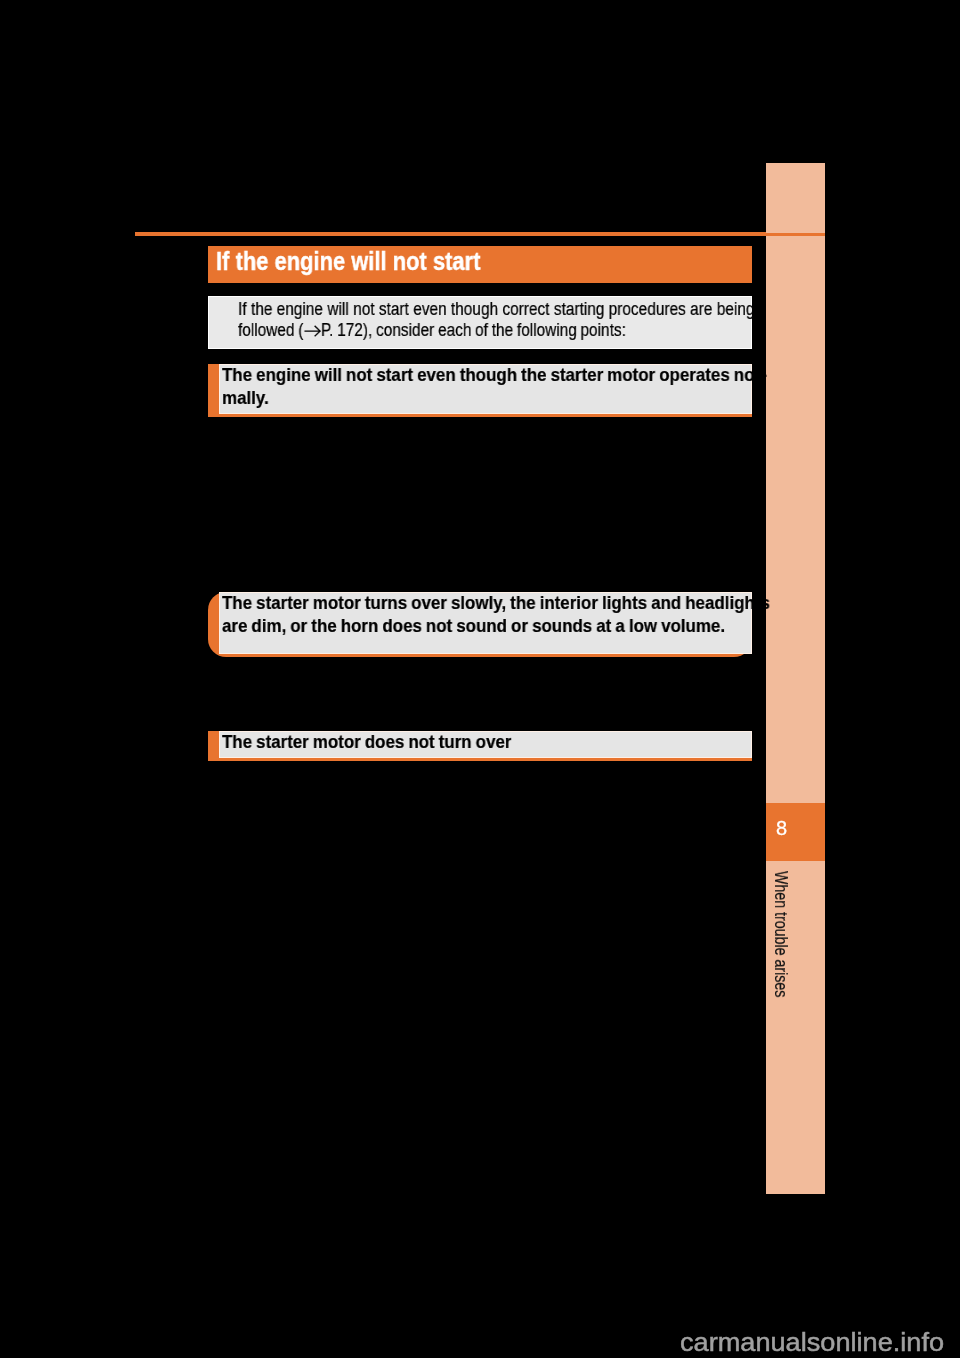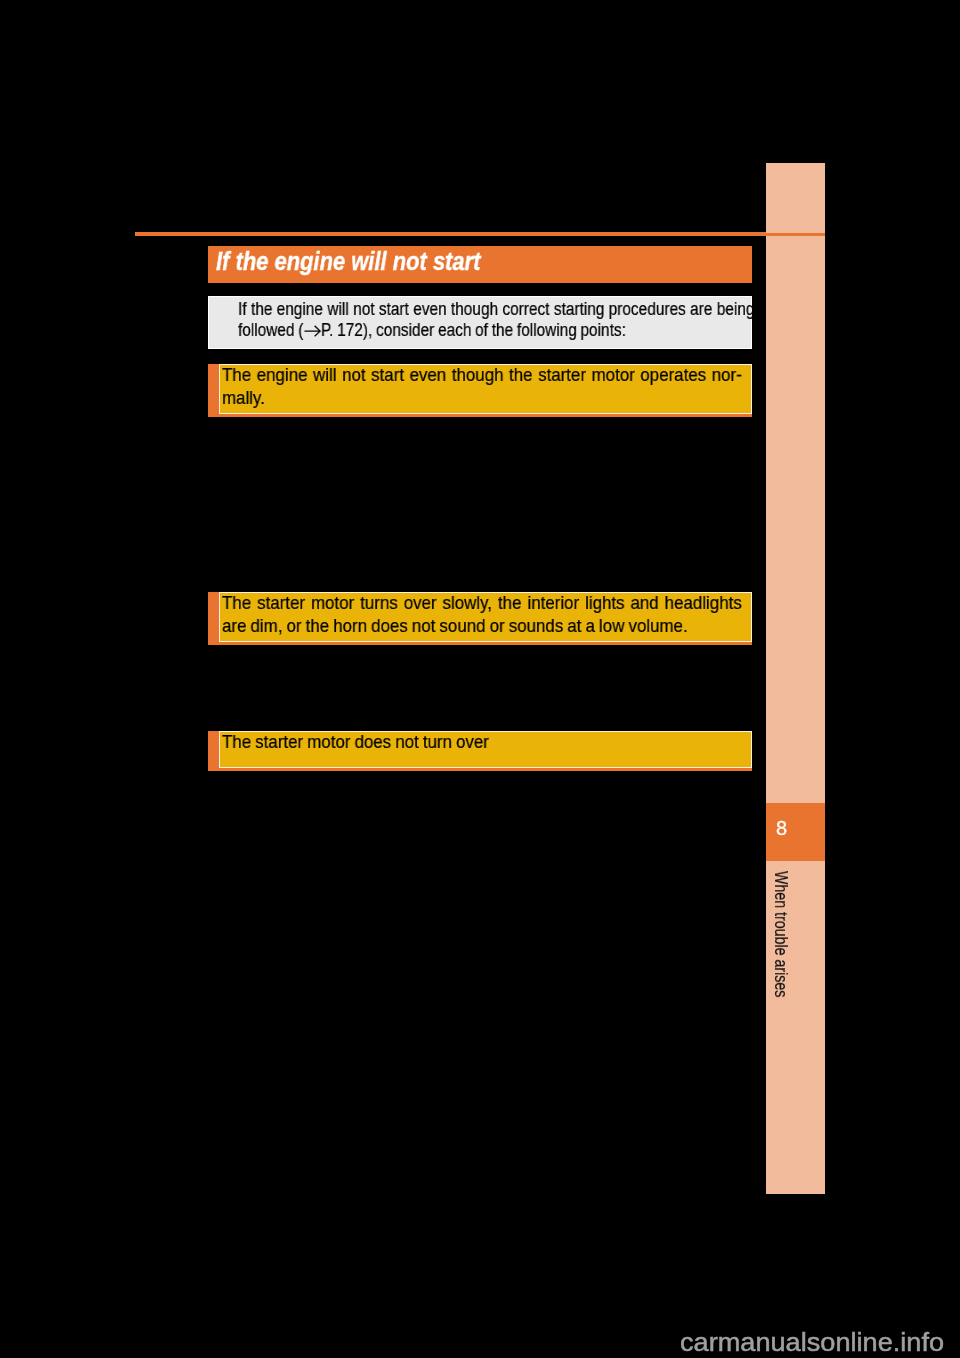--- a/index.html
+++ b/index.html
@@ -26,34 +26,34 @@
     color:#141414;font-size:18px;line-height:18px;-webkit-text-stroke:0.2px #141414;
     transform:rotate(90deg) scaleX(0.79);
     transform-origin:left top;will-change:transform;
   }
 
   
   .hrule{position:absolute;left:135px;top:232px;width:631px;height:4px;background:#E8742F;}
   .hrule2{position:absolute;left:766px;top:233px;width:59px;height:3px;background:#E8742F;}
 
   
-  .sectionbar{position:absolute;left:208px;top:246px;width:544px;height:37px;background:#E8742F;font-style:italic;}
+  .sectionbar{position:absolute;left:208px;top:246px;width:544px;height:37px;background:#E8742F;}
   .sectionbar .t{
     position:absolute;left:8px;top:0px;
     color:#fff;font-size:25.5px;font-weight:bold;line-height:31px;
     -webkit-text-stroke:0.4px #fff;
     transform:scaleX(0.860);transform-origin:left top;will-change:transform;
     white-space:nowrap;
   }
 
   
   .notebox{position:absolute;left:208px;top:296px;width:544px;height:53px;background:#E9E9E9;border:1px solid #FFFFFF;box-sizing:border-box;}
   .casebox{position:absolute;left:208px;width:544px;background:#E8742F;}
   .caseinner{position:absolute;left:11px;top:0;right:0;bottom:3px;
-             background:#eab308;border:0.8px solid #FFF0E6;box-sizing:border-box;}
+             background:#e5e5e5;border:0.8px solid #FFF0E6;box-sizing:border-box;font-weight:bold;}
 
   .body{position:absolute;color:#000;}
   .notebox .body{left:29px;top:1.5px;width:604px;font-size:18px;}
   .casebox .body{left:2px;top:-2px;width:584px;font-size:19px;}
   .body .ln{
     display:block;white-space:nowrap;
     transform-origin:left top;will-change:transform;
     -webkit-text-stroke:0.22px #000;
   }
   .notebox .body .ln{height:21px;line-height:21px;transform:scaleX(0.855);word-spacing:-0.6px;}
@@ -101,30 +101,30 @@
 
   <div class="casebox" style="top:364px;height:53px;">
     <div class="caseinner">
       <div class="body">
           <span class="ln j">The engine will not start even though the starter motor operates nor-</span>
           <span class="ln">mally.</span>
         </div>
     </div>
   </div>
 
-  <div class="casebox" style="top:592px;height:53px;">
+  <div class="casebox" style="top:592px;height:65px;border-radius:18px;">
     <div class="caseinner">
       <div class="body">
           <span class="ln j">The starter motor turns over slowly, the interior lights and headlights</span>
           <span class="ln">are dim, or the horn does not sound or sounds at a low volume.</span>
         </div>
     </div>
   </div>
 
-  <div class="casebox" style="top:731px;height:40px;">
+  <div class="casebox" style="top:731px;height:30px;">
     <div class="caseinner">
       <div class="body">
           <span class="ln">The starter motor does not turn over</span>
         </div>
     </div>
   </div>
 
   <div class="watermark">carmanualsonline.info</div>
 
 </div>

